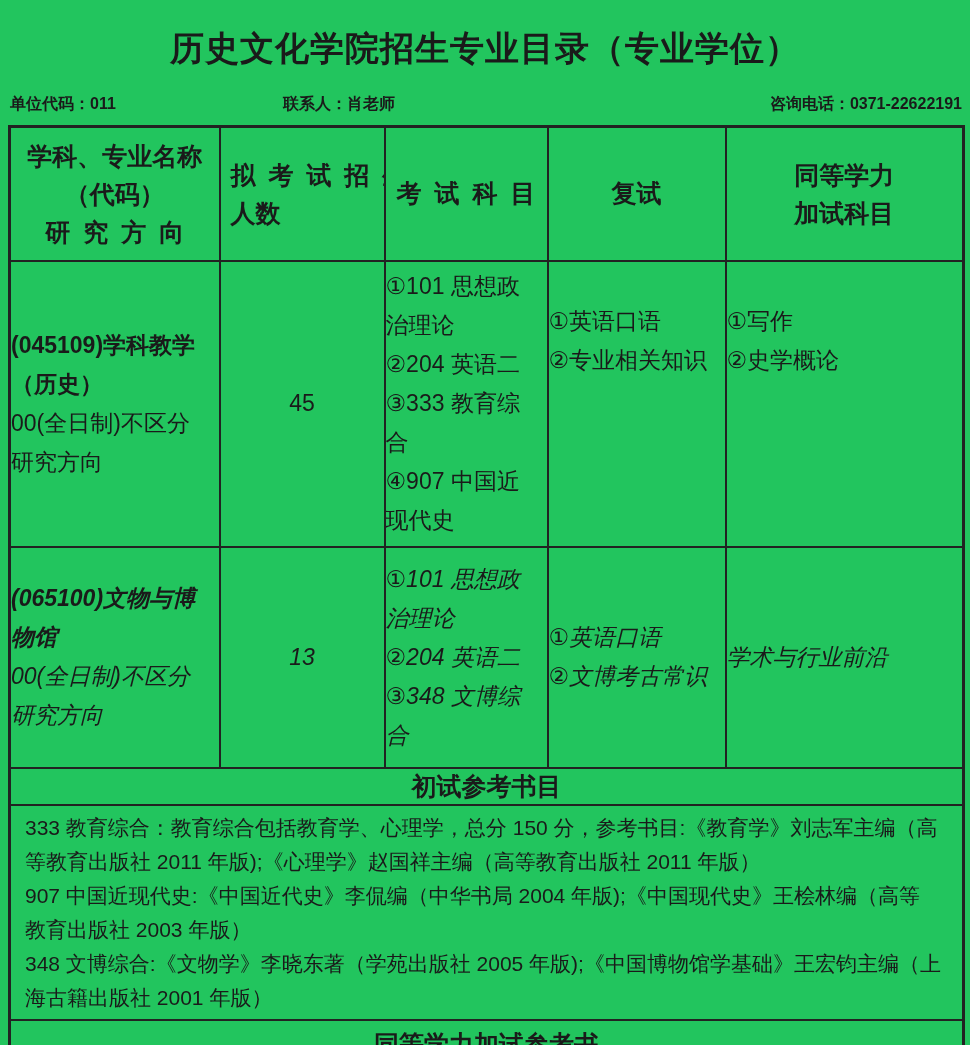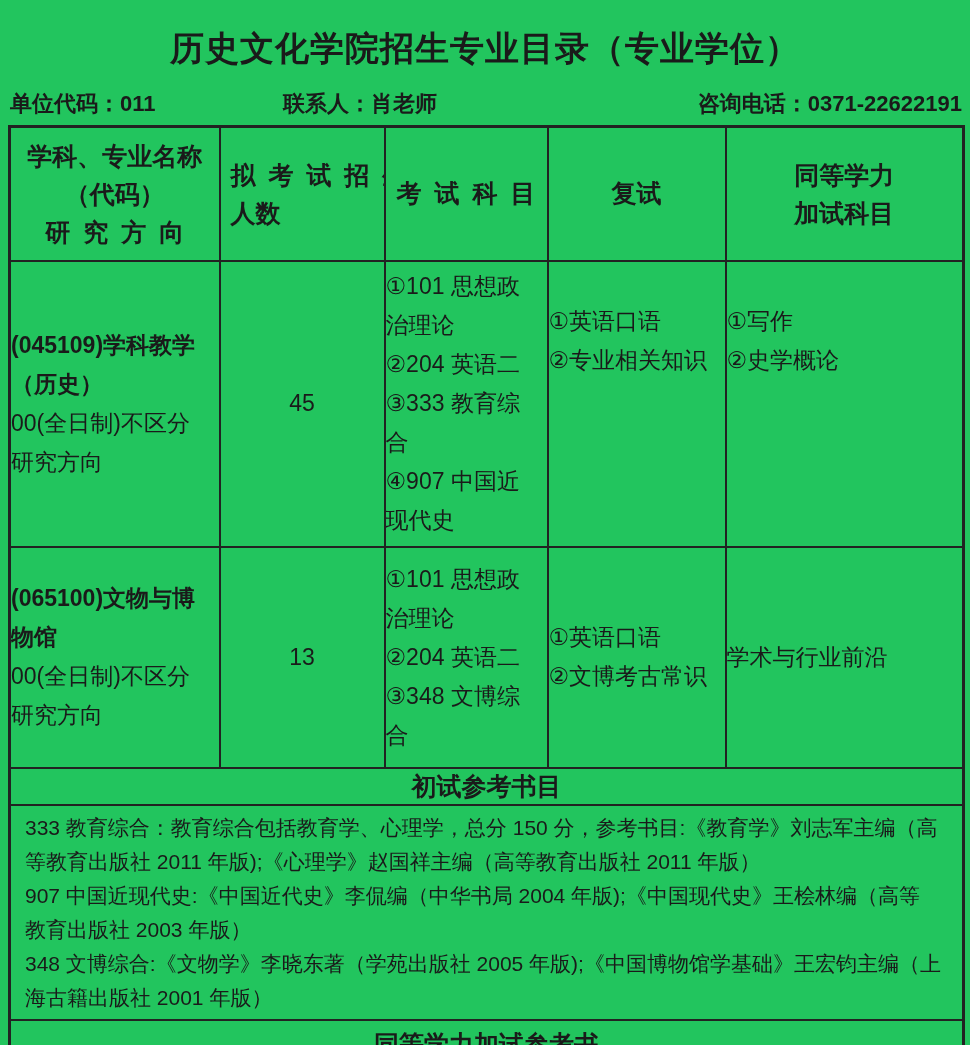--- a/index.html
+++ b/index.html
@@ -21,21 +21,21 @@
     font-size: 34px;
     font-weight: bold;
     letter-spacing: 1px;
     line-height: 44px;
   }
   .info-row {
     position: relative;
     margin: 20px 8px 0 8px;
     width: 954px;
     height: 28px;
-    font-size: 22px;
+    font-size: 16px;
     font-weight: bold;
     line-height: 28px;
   }
   .info-row .unit { position: absolute; left: 2px; top: 0; }
   .info-row .contact { position: absolute; left: 275px; top: 0; }
   .info-row .phone { position: absolute; right: 0; top: 0; }
 
   table.catalog {
     margin: 7px 0 0 8px;
     width: 954px;
@@ -65,21 +65,21 @@
   tr.prow td div { line-height: 39px; white-space: nowrap; }
   td.program { vertical-align: top; padding: 10px 4px 0 10px; }
   td.program .boldpart div { font-weight: bold; }
   td.quota { text-align: center; font-size: 24px; }
   td.subjects { padding-left: 12px; }
   td.retest { padding-left: 8px; }
   td.equiv { padding-left: 14px; }
   tr.row1 td.retest, tr.row1 td.equiv { vertical-align: top; padding-top: 40px; }
 
   tr.row1 { height: 286px; }
-  tr.row2 { height: 221px; }
+  tr.row2 { height: 221px; font-style: italic; }
 
   
   tr.srow { height: 37px; margin-top: 48px; }
   tr.srow td {
     text-align: center;
     font-size: 25px;
     font-weight: bold;
     vertical-align: middle;
   }
   tr.srow.last { height: 50px; }

